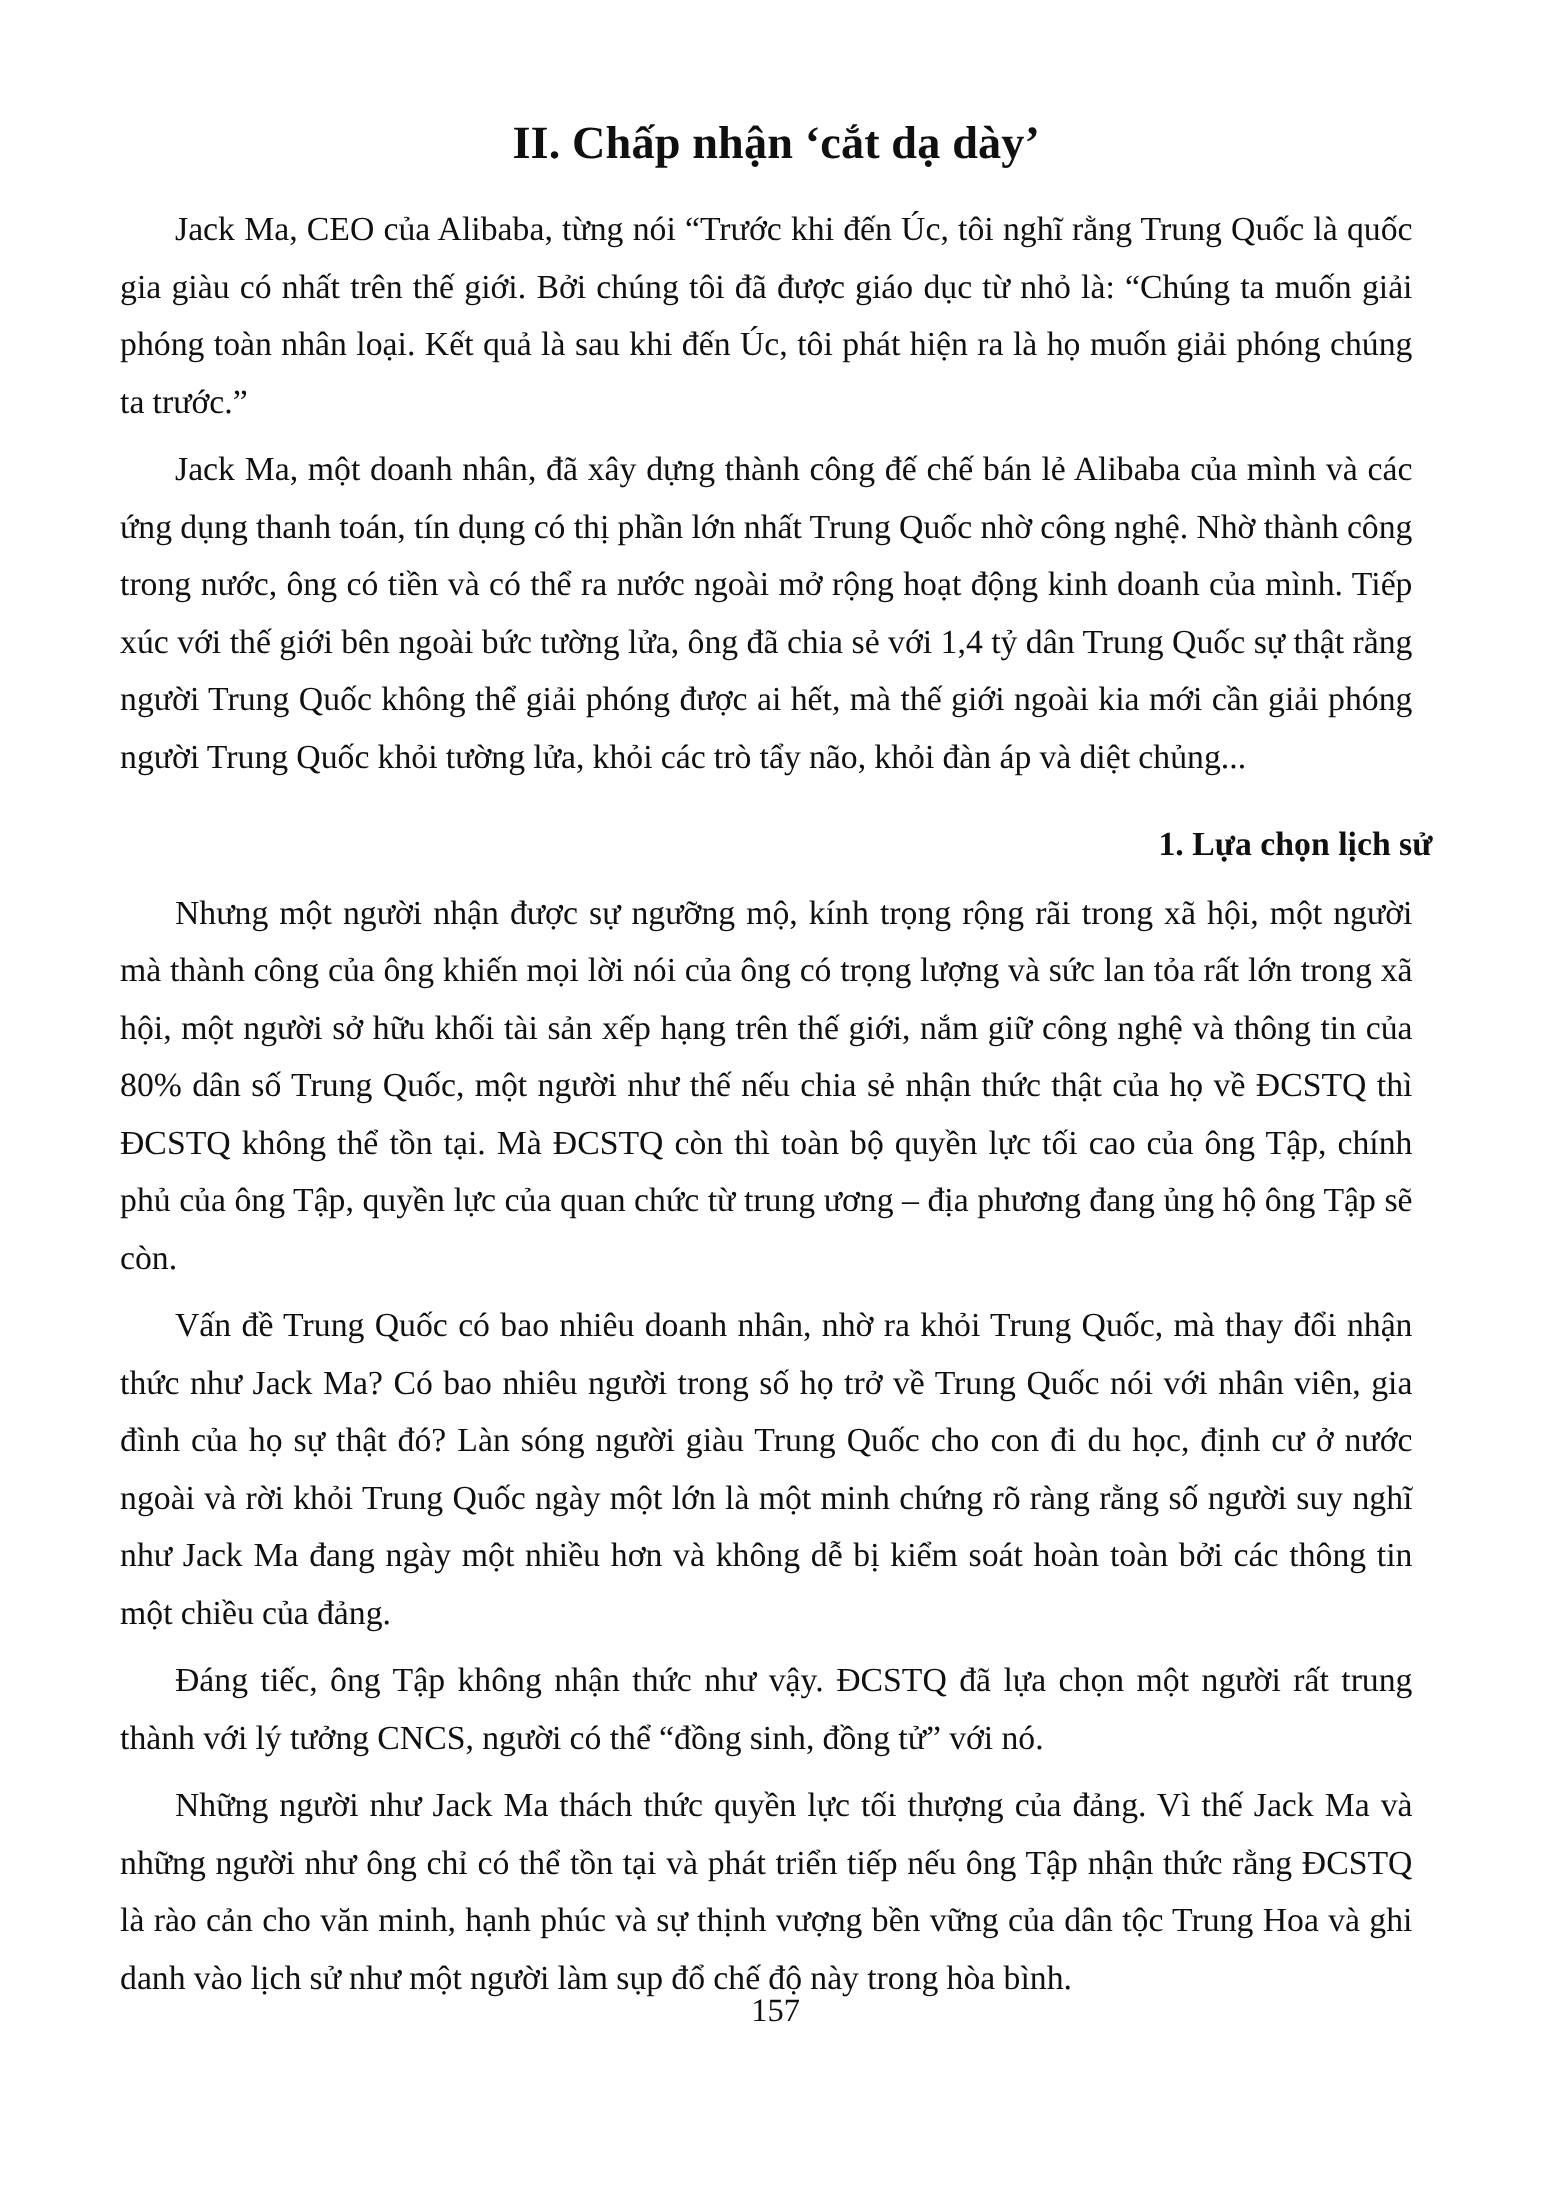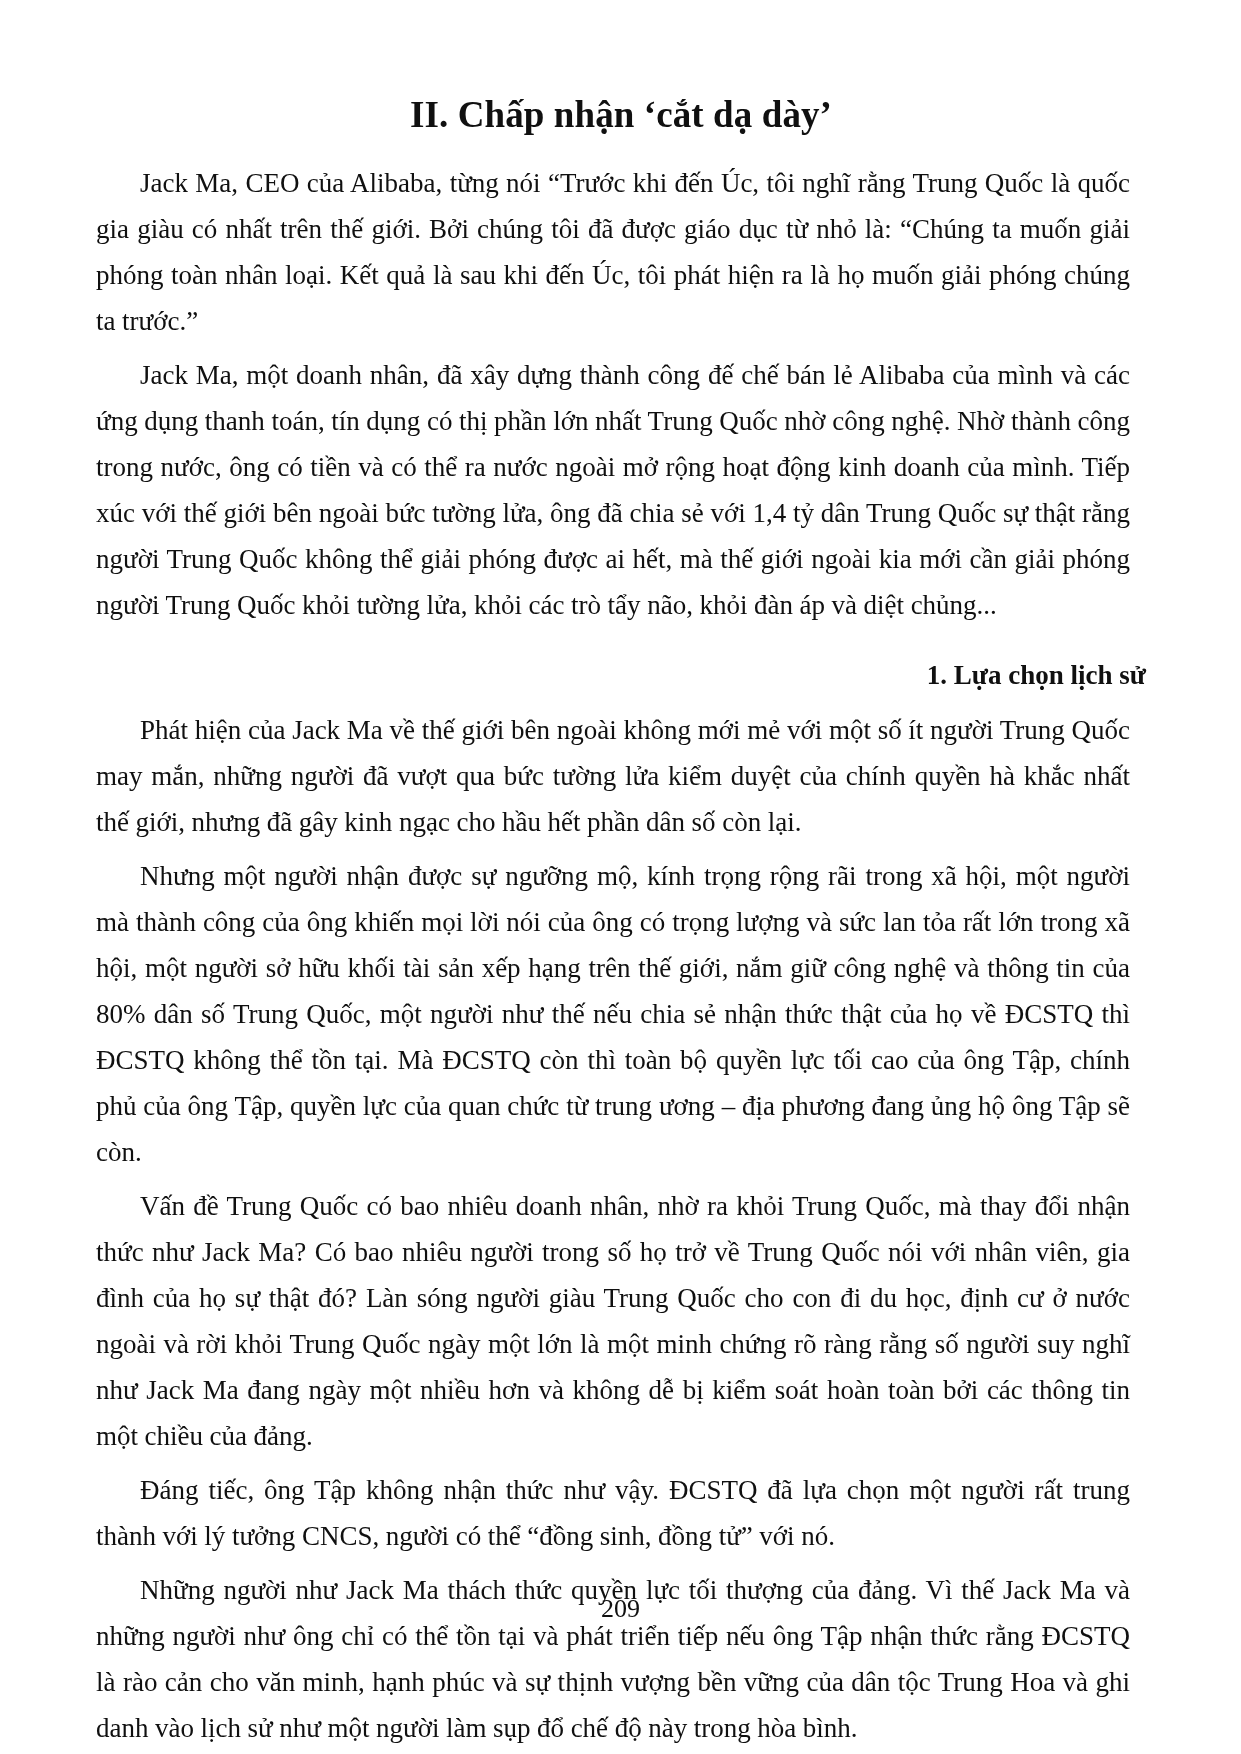--- a/index.html
+++ b/index.html
@@ -77,23 +77,22 @@
     <h1 class="doc-title">II. Chấp nhận ‘cắt dạ dày’</h1>
 
     <div class="para-group">
       <p class="body-text">Jack Ma, CEO của Alibaba, từng nói “Trước khi đến Úc, tôi nghĩ rằng Trung Quốc là quốc gia giàu có nhất trên thế giới. Bởi chúng tôi đã được giáo dục từ nhỏ là: “Chúng ta muốn giải phóng toàn nhân loại. Kết quả là sau khi đến Úc, tôi phát hiện ra là họ muốn giải phóng chúng ta trước.”</p>
       <p class="body-text">Jack Ma, một doanh nhân, đã xây dựng thành công đế chế bán lẻ Alibaba của mình và các ứng dụng thanh toán, tín dụng có thị phần lớn nhất Trung Quốc nhờ công nghệ. Nhờ thành công trong nước, ông có tiền và có thể ra nước ngoài mở rộng hoạt động kinh doanh của mình. Tiếp xúc với thế giới bên ngoài bức tường lửa, ông đã chia sẻ với 1,4 tỷ dân Trung Quốc sự thật rằng người Trung Quốc không thể giải phóng được ai hết, mà thế giới ngoài kia mới cần giải phóng người Trung Quốc khỏi tường lửa, khỏi các trò tẩy não, khỏi đàn áp và diệt chủng...</p>
     </div>
 
     <h2 class="section-heading">1. Lựa chọn lịch sử</h2>
 
     <div class="para-group">
-      <p class="body-text">Phát hiện của Jack Ma về thế giới bên ngoài không mới mẻ với một số ít người Trung Quốc may mắn, những người đã vượt qua bức tường lửa kiểm duyệt của chính quyền hà khắc nhất thế giới, nhưng đã gây kinh ngạc cho hầu hết phần dân số còn lại.</p>
       <p class="body-text">Nhưng một người nhận được sự ngưỡng mộ, kính trọng rộng rãi trong xã hội, một người mà thành công của ông khiến mọi lời nói của ông có trọng lượng và sức lan tỏa rất lớn trong xã hội, một người sở hữu khối tài sản xếp hạng trên thế giới, nắm giữ công nghệ và thông tin của 80% dân số Trung Quốc, một người như thế nếu chia sẻ nhận thức thật của họ về ĐCSTQ thì ĐCSTQ không thể tồn tại. Mà ĐCSTQ còn thì toàn bộ quyền lực tối cao của ông Tập, chính phủ của ông Tập, quyền lực của quan chức từ trung ương – địa phương đang ủng hộ ông Tập sẽ còn.</p>
       <p class="body-text">Vấn đề Trung Quốc có bao nhiêu doanh nhân, nhờ ra khỏi Trung Quốc, mà thay đổi nhận thức như Jack Ma? Có bao nhiêu người trong số họ trở về Trung Quốc nói với nhân viên, gia đình của họ sự thật đó? Làn sóng người giàu Trung Quốc cho con đi du học, định cư ở nước ngoài và rời khỏi Trung Quốc ngày một lớn là một minh chứng rõ ràng rằng số người suy nghĩ như Jack Ma đang ngày một nhiều hơn và không dễ bị kiểm soát hoàn toàn bởi các thông tin một chiều của đảng.</p>
       <p class="body-text">Đáng tiếc, ông Tập không nhận thức như vậy. ĐCSTQ đã lựa chọn một người rất trung thành với lý tưởng CNCS, người có thể “đồng sinh, đồng tử” với nó.</p>
       <p class="body-text">Những người như Jack Ma thách thức quyền lực tối thượng của đảng. Vì thế Jack Ma và những người như ông chỉ có thể tồn tại và phát triển tiếp nếu ông Tập nhận thức rằng ĐCSTQ là rào cản cho văn minh, hạnh phúc và sự thịnh vượng bền vững của dân tộc Trung Hoa và ghi danh vào lịch sử như một người làm sụp đổ chế độ này trong hòa bình.</p>
     </div>
 
   </div>
 
-  <div class="page-number">209</div>
+  <div class="page-number">157</div>
 </div>
 
 </body></html>

